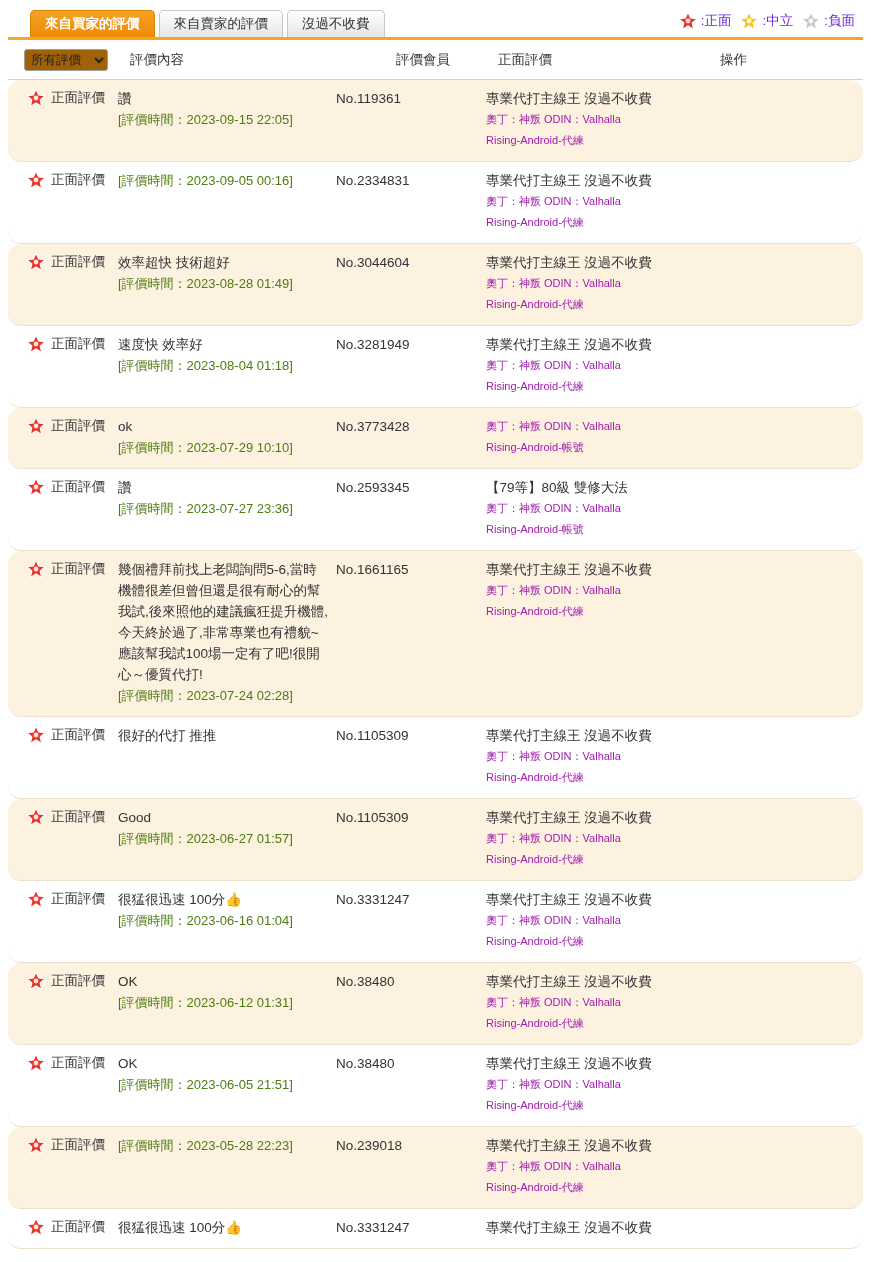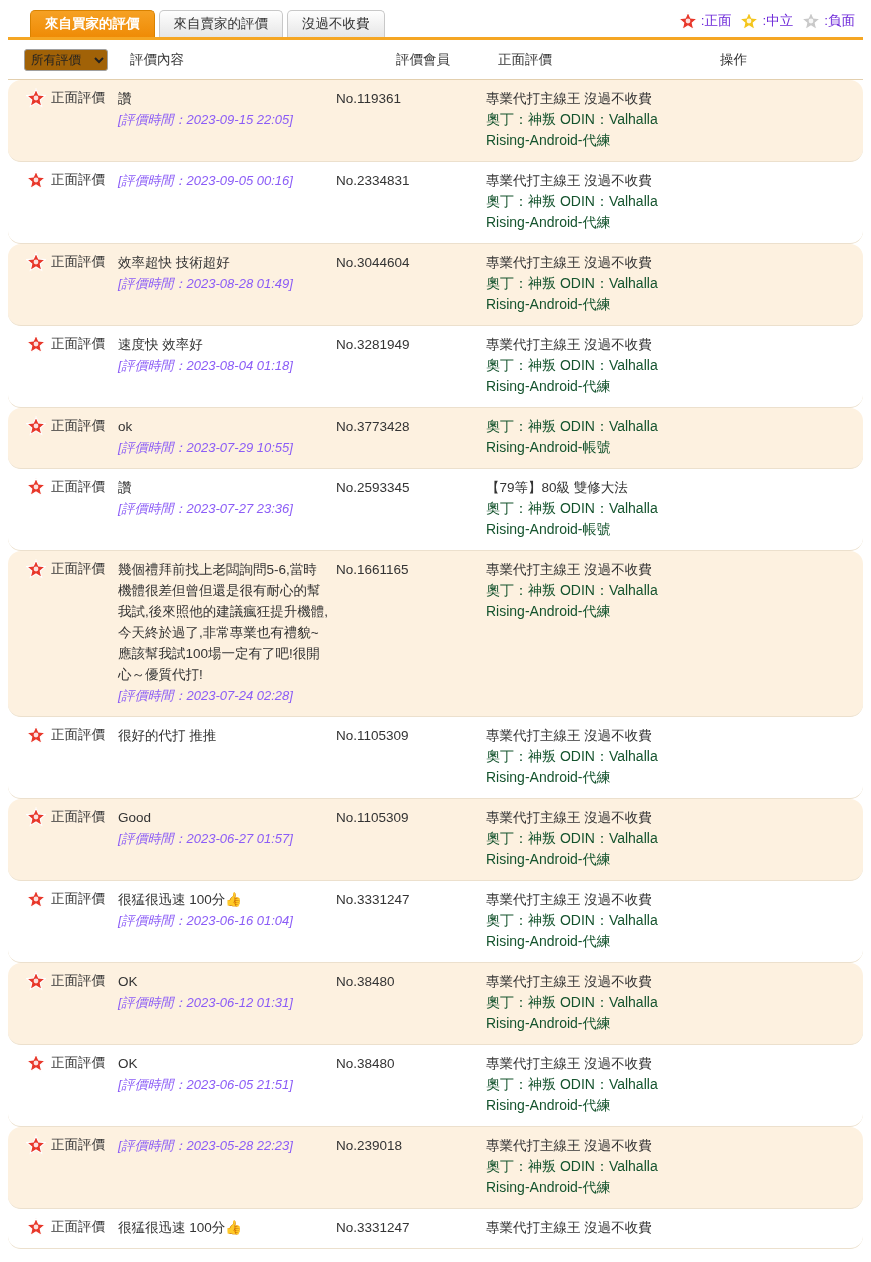--- a/index.html
+++ b/index.html
@@ -151,46 +151,45 @@
   }
   .cmt {
     font-size: 13.5px;
     line-height: 21px;
     color: #333;
     word-break: break-all;
   }
   .cmt-time {
     font-size: 13px;
     line-height: 21px;
-    color: #8b5cf6;
+    color: #4d7c0f;
     white-space: nowrap;
-    font-style: italic;
   }
   .cell-member {
     width: 150px;
     flex: none;
     font-size: 13.5px;
     line-height: 21px;
     color: #333;
   }
   .cell-title {
     width: 222px;
     flex: none;
     padding-right: 6px;
     box-sizing: border-box;
   }
   .t-main {
     font-size: 13.5px;
     line-height: 21px;
     color: #333;
   }
   .t-sub {
-    font-size: 14px;
+    font-size: 11px;
     line-height: 21px;
-    color: #14532d;
+    color: #a21caf;
   }
   .cell-action {
     flex: 1 1 auto;
     font-size: 13.5px;
     color: #333;
   }
 </style>
 </head>
 <body>
 
@@ -351,21 +350,21 @@
         <span class="star">
           <svg viewBox="0 0 20 20" width="20" height="20">
               <polygon points="10,1 12.6,7.1 19.2,7.6 14.2,12 15.7,18.4 10,15 4.3,18.4 5.8,12 0.8,7.6 7.4,7.1" fill="#e8372a" stroke="#ffffff" stroke-width="1.1"></polygon>
               <circle cx="10" cy="10" r="2.4" fill="#ffffff" opacity="0.85"></circle>
             </svg>
         </span>
         <span class="rating-label">正面評價</span>
       </div>
       <div class="cell-content">
         <div class="cmt">ok</div>
-        <div class="cmt-time">[評價時間：2023-07-29 10:55]</div>
+        <div class="cmt-time">[評價時間：2023-07-29 10:10]</div>
       </div>
       <div class="cell-member">No.3773428</div>
       <div class="cell-title">
         <div class="t-sub">奧丁：神叛 ODIN：Valhalla</div>
         <div class="t-sub">Rising-Android-帳號</div>
       </div>
       <div class="cell-action"></div>
     </div>
 
     <div class="row even">

